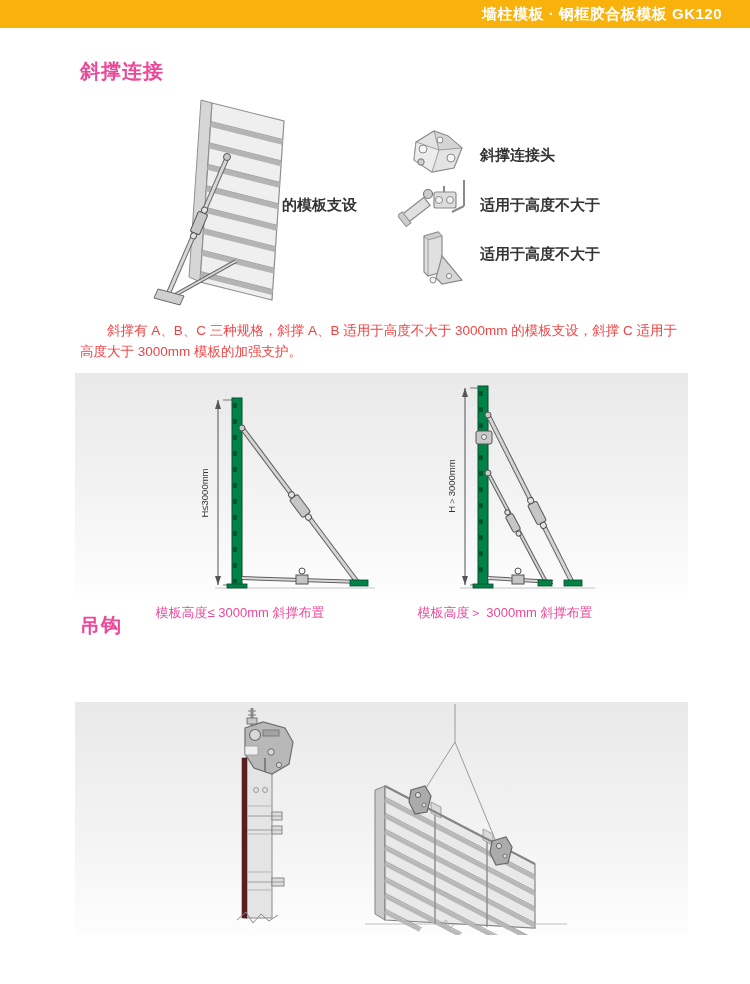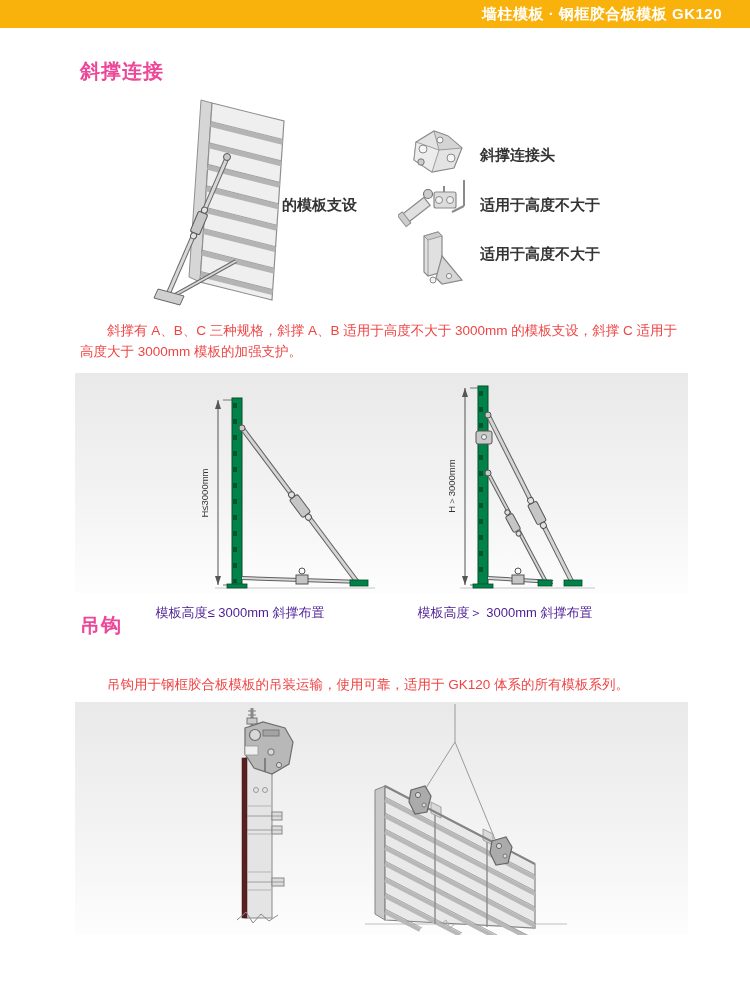--- a/index.html
+++ b/index.html
@@ -26,21 +26,21 @@
     position:absolute;left:80px;width:604px;
     font-size:13.5px;line-height:21px;color:#ef4444;
     text-indent:2em;margin:0;
   }
   #para-brace{top:320px;}
   #para-hook{top:674px;width:560px;}
   .fig-label{
     position:absolute;font-size:15px;font-weight:bold;color:#333333;white-space:nowrap;
   }
   .caption{
-    position:absolute;top:604px;font-size:13px;color:#4c1d95;
+    position:absolute;top:604px;font-size:13px;color:#ec4899;
     text-align:center;white-space:nowrap;
   }
   #caption-left{left:95px;width:290px;}
   #caption-right{left:370px;width:270px;text-align:center;}
   .graybox{
     position:absolute;left:75px;width:613px;
     background:linear-gradient(180deg,#e9e9e9 0%,#f3f3f3 55%,#fdfdfd 100%);
   }
   #box-brace{top:373px;height:220px;}
   #box-hook{top:702px;height:233px;}
@@ -206,21 +206,20 @@
         <rect x="489" y="207" width="18" height="6" fill="#008249" stroke="#044d2b" stroke-width="0.8"></rect>
       </g>
     </svg>
   </div>
 
   <span class="caption" id="caption-left">模板高度≤ 3000mm 斜撑布置</span>
   <span class="caption" id="caption-right">模板高度＞ 3000mm 斜撑布置</span>
 
   <h2 class="sec-heading" id="heading-hook">吊钩</h2>
 
-  <p class="para" id="para-hook">吊钩用于钢框胶合板模板的吊装运输，使用可靠，适用于 GK120 体系的所有模板系列。</p>
 
   <div class="graybox" id="box-hook">
     <svg width="613" height="233" viewBox="0 0 613 233">
 
       <g>
         <rect x="170" y="56" width="27" height="160" fill="#e4e4e4" stroke="#8a8a8a" stroke-width="1"></rect>
         <rect x="167" y="56" width="5" height="160" fill="#5a1f1f" stroke="#3f1515" stroke-width="0.5"></rect>
         <line x1="172" y1="104" x2="197" y2="104" stroke="#b5b5b5" stroke-width="1"></line>
         <line x1="172" y1="132" x2="197" y2="132" stroke="#b5b5b5" stroke-width="1"></line>
         <line x1="172" y1="170" x2="197" y2="170" stroke="#b5b5b5" stroke-width="1"></line>

